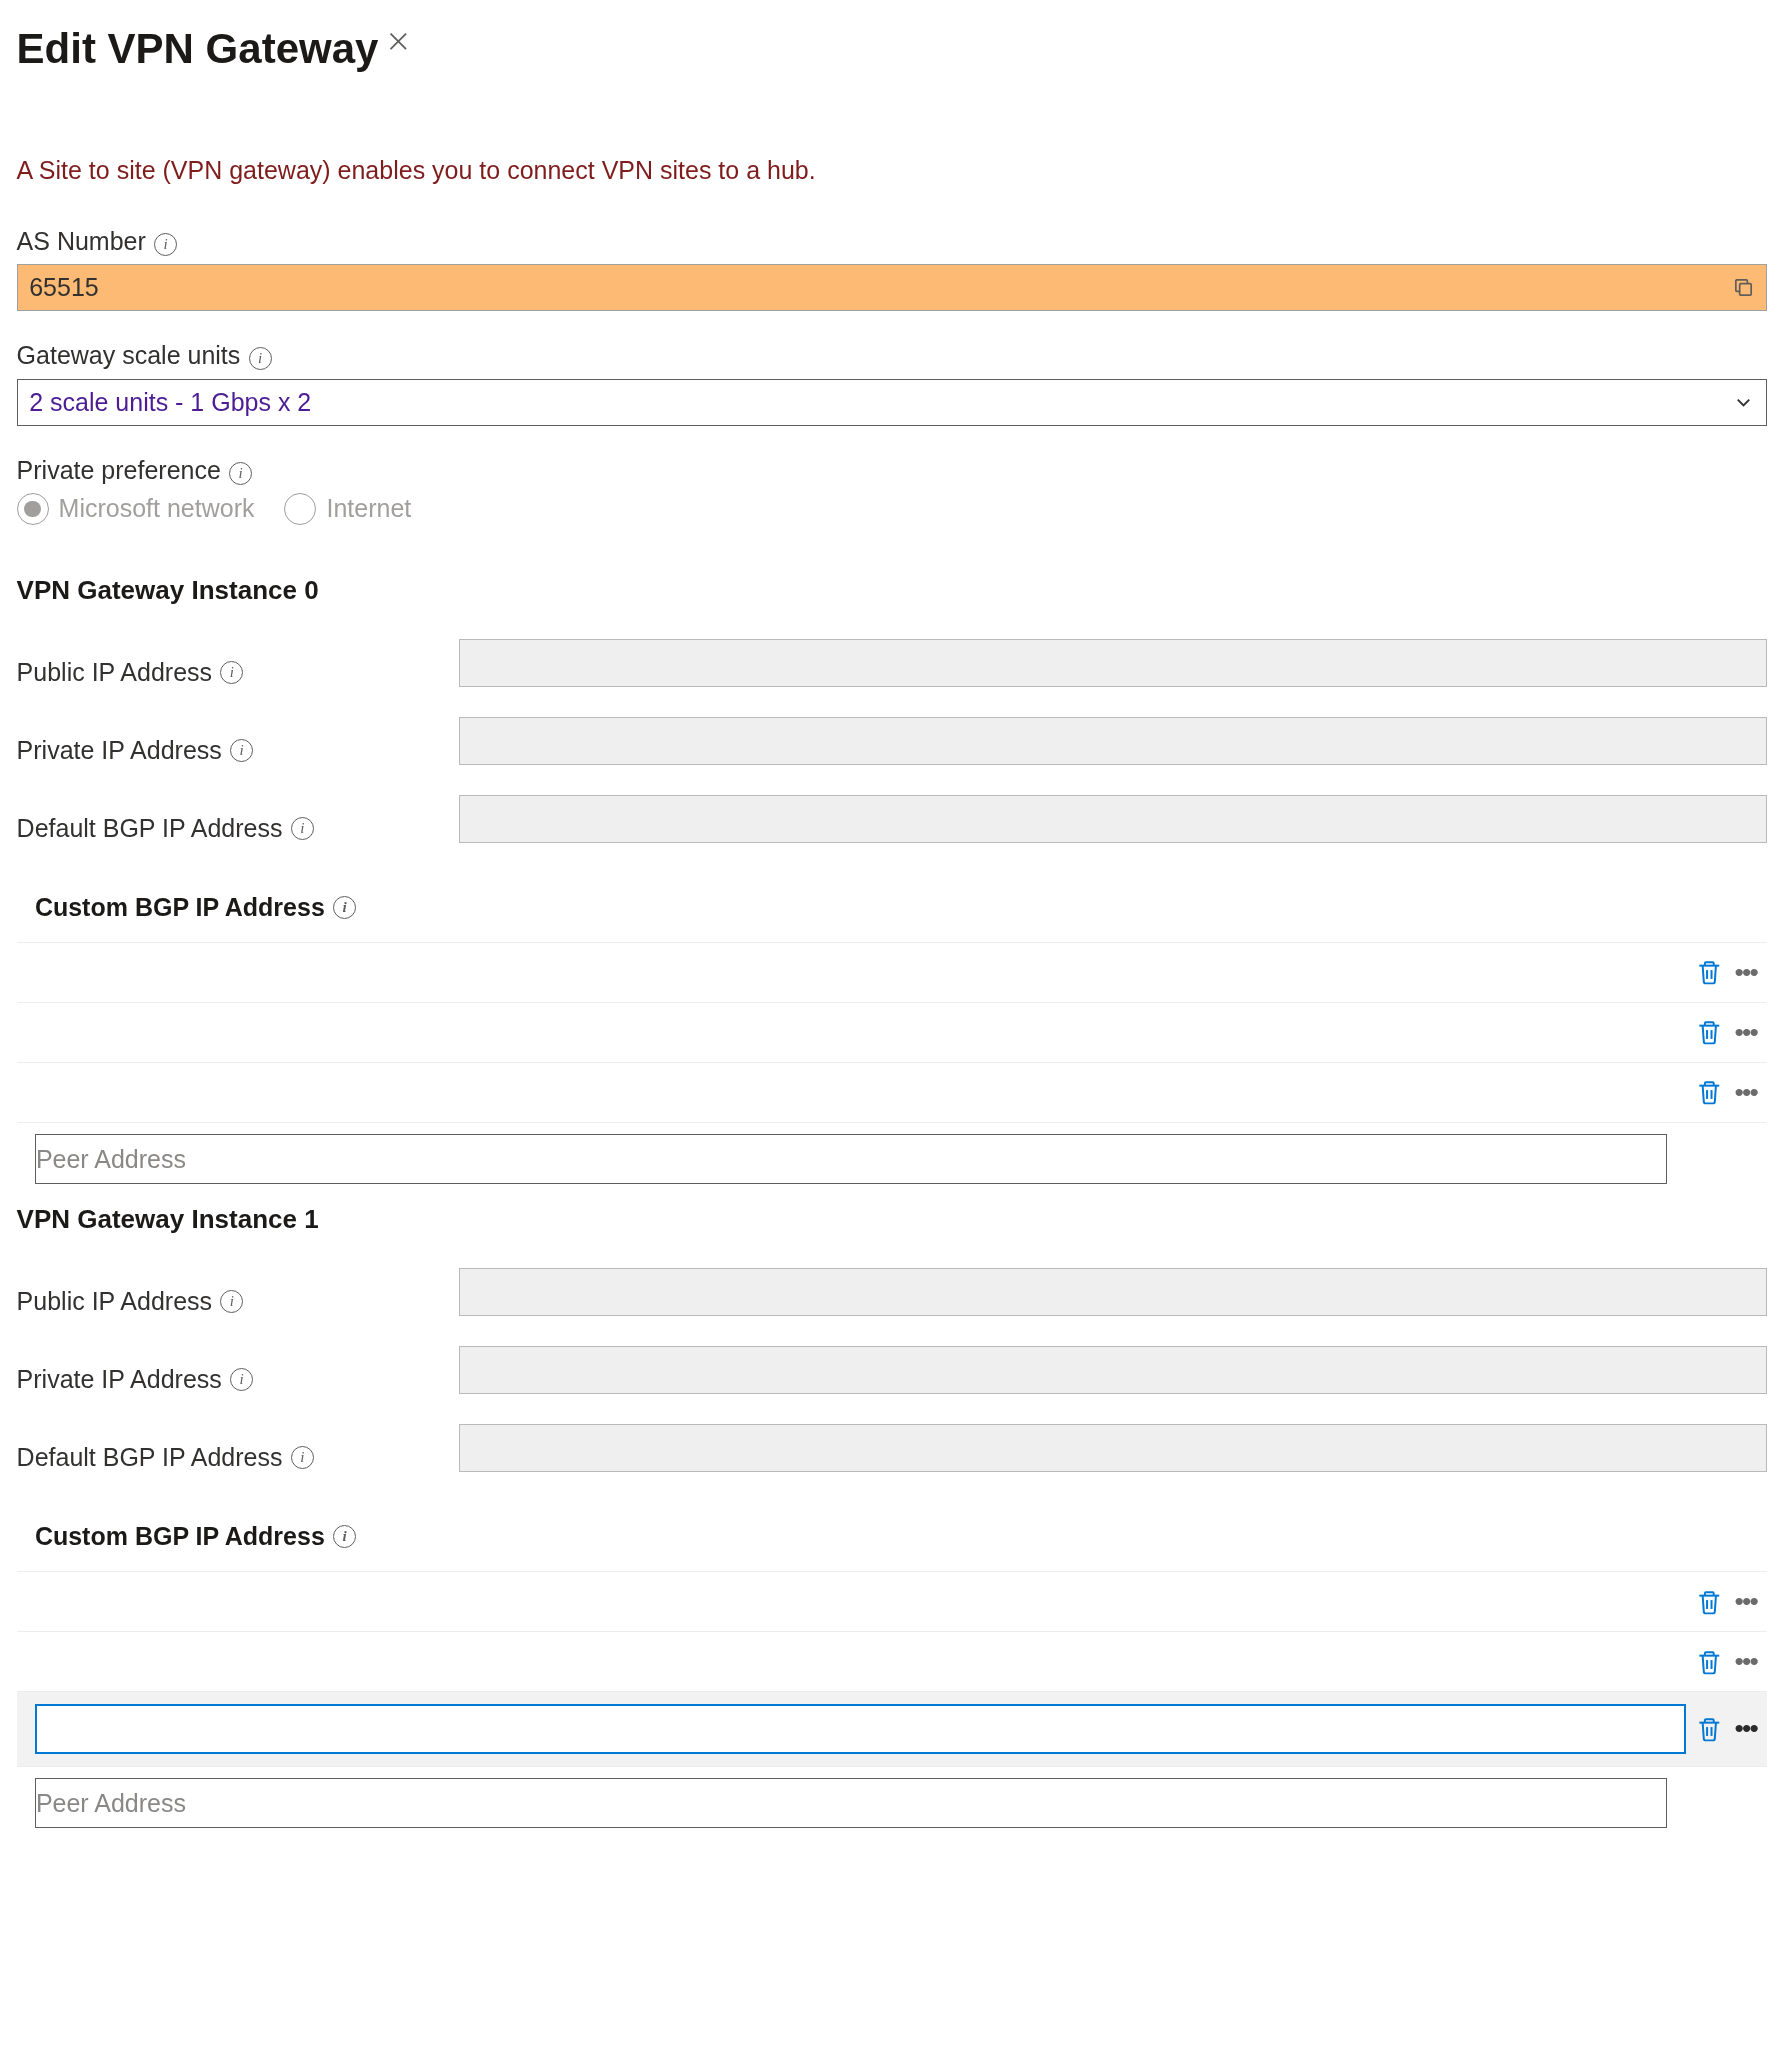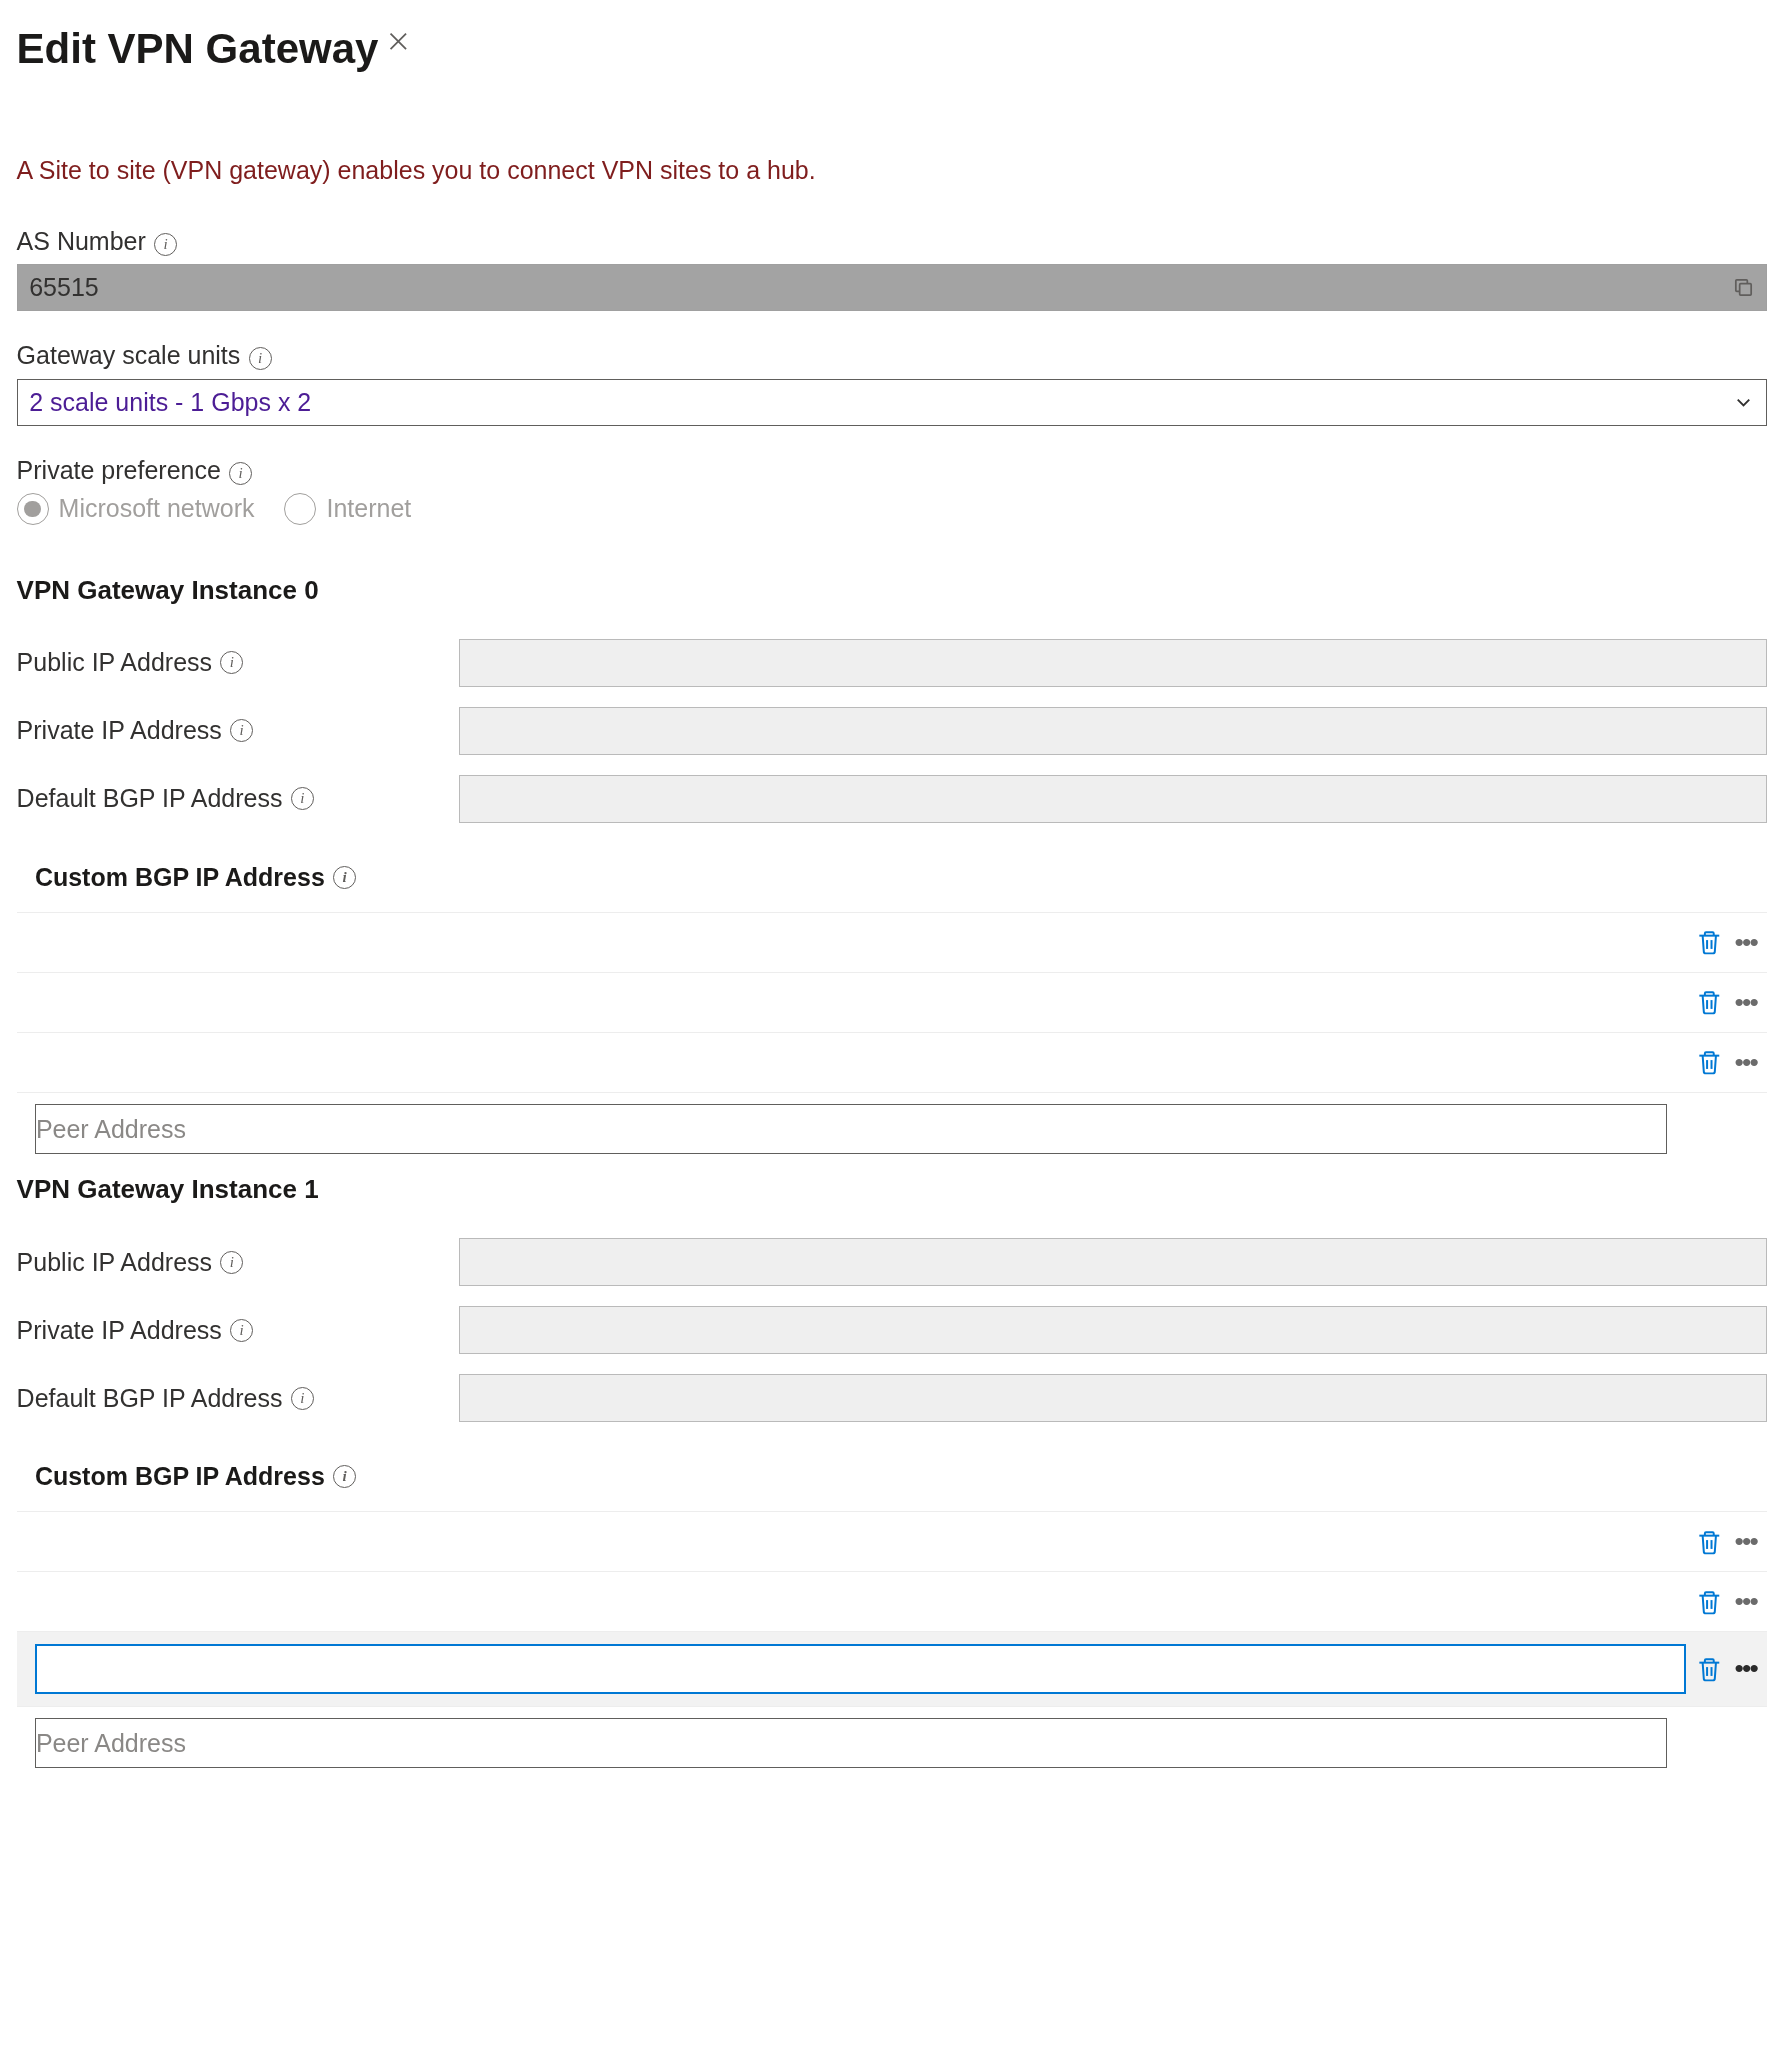--- a/index.html
+++ b/index.html
@@ -60,21 +60,21 @@
       color: #605e5c;
       line-height: 1;
     }
     .readonly-field {
       display: flex;
       align-items: center;
       justify-content: space-between;
       width: 100%;
       height: 47px;
       padding: 0 11.6px;
-      background: #a3a3a3;
+      background: #fdba74;
       border: 0.8px solid #a0a0a0;
       font-size: 25px;
       color: #323130;
     }
     .copy-icon {
       width: 23px;
       height: 23px;
       color: #605e5c;
     }
     .select-field {
@@ -126,23 +126,23 @@
     }
     .section-title {
       font-size: 26px;
       font-weight: 700;
       color: #1b1a19;
       margin-top: 50px;
       margin-bottom: 33px;
     }
     .row-field {
       display: flex;
-      align-items: center;
+      align-items: flex-end;
       gap: 10px;
-      margin-bottom: 20px;
+      margin-bottom: 30px;
     }
     .row-field .label-col {
       display: flex;
       align-items: center;
       gap: 8.3px;
       width: 432px;
       flex-shrink: 0;
       font-size: 25px;
       color: #323130;
     }

